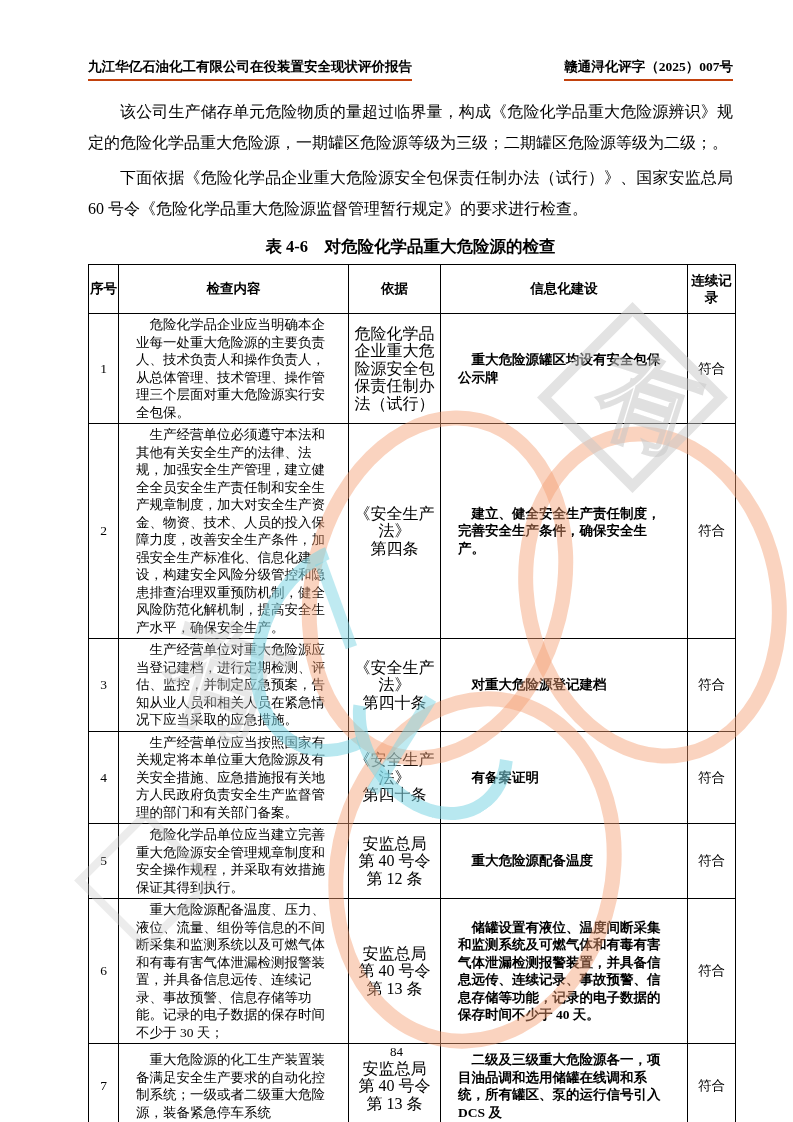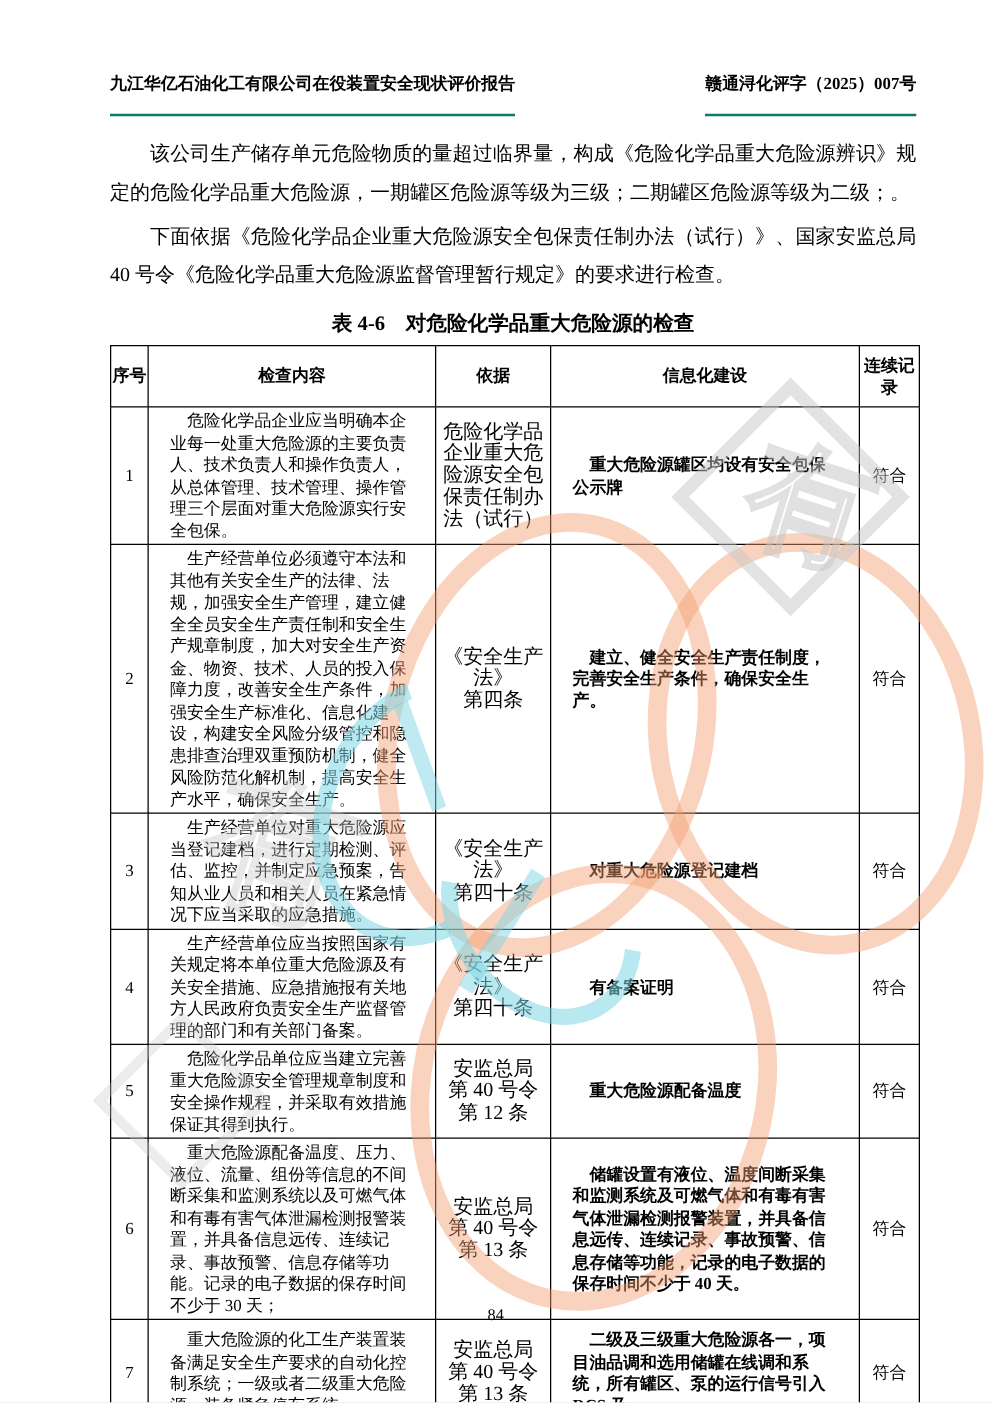--- a/index.html
+++ b/index.html
@@ -6,21 +6,21 @@
   .page{
     position:relative;width:793px;height:1122px;background:#ffffff;
     font-family:"Liberation Serif","DejaVu Serif",serif;color:#000;
     overflow:hidden;margin:0 auto;
   }
   .content{position:absolute;left:88px;top:58px;width:645px;z-index:1;}
 
   
   .doc-header{display:flex;justify-content:space-between;align-items:flex-end;
     font-size:13.5px;font-weight:bold;}
-  .doc-header span{border-bottom:2px solid #0f766e;padding-bottom:15px;}
+  .doc-header span{border-bottom:2px solid #c2410c;padding-bottom:3px;}
 
   
   .para{font-size:16px;line-height:31px;text-indent:2em;margin:0;text-align:justify;}
   .para.first{margin-top:15px;}
   .para + .para{margin-top:4px;}
 
   
   .table-title{font-size:16.5px;font-weight:bold;text-align:center;margin:12px 0 6px 0;}
 
   
@@ -73,21 +73,21 @@
 <div class="page">
 
   <div class="content">
 
     <div class="doc-header">
       <span>九江华亿石油化工有限公司在役装置安全现状评价报告</span>
       <span>赣通浔化评字（2025）007号</span>
     </div>
 
     <p class="para first">该公司生产储存单元危险物质的量超过临界量，构成《危险化学品重大危险源辨识》规定的危险化学品重大危险源，一期罐区危险源等级为三级；二期罐区危险源等级为二级；。</p>
-    <p class="para">下面依据《危险化学品企业重大危险源安全包保责任制办法（试行）》、国家安监总局 40 号令《危险化学品重大危险源监督管理暂行规定》的要求进行检查。</p>
+    <p class="para">下面依据《危险化学品企业重大危险源安全包保责任制办法（试行）》、国家安监总局 60 号令《危险化学品重大危险源监督管理暂行规定》的要求进行检查。</p>
 
     <div class="table-title">表 4-6　对危险化学品重大危险源的检查</div>
 
     <table class="check-table">
       <colgroup>
         <col class="c-no">
           <col class="c-content">
           <col class="c-basis">
           <col class="c-actual">
           <col class="c-result">

